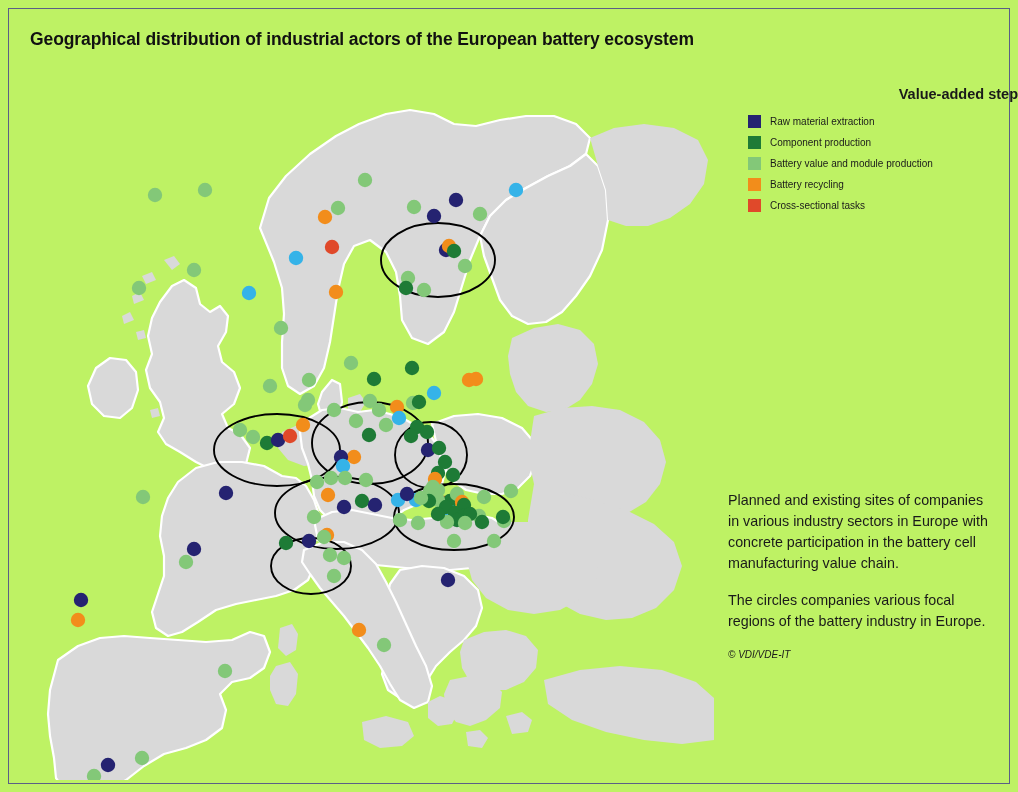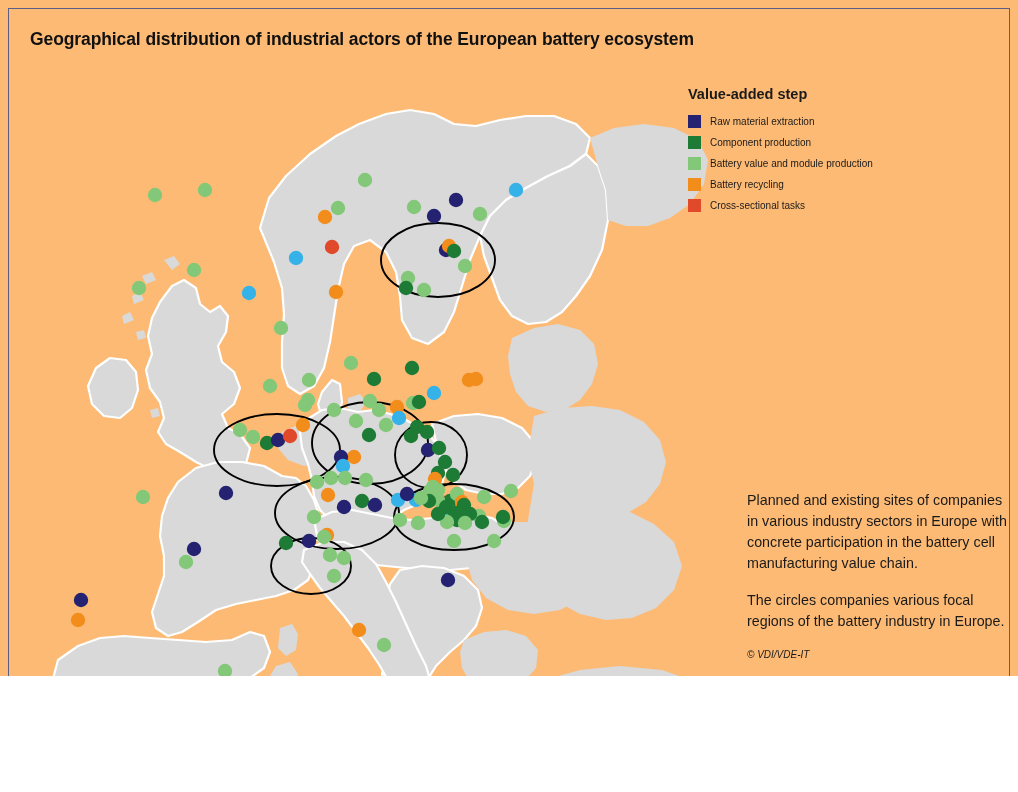--- a/index.html
+++ b/index.html
@@ -1,27 +1,27 @@
 <!DOCTYPE html>
 <html><head>
 <meta charset="utf-8">
 <style>
   html,body{margin:0;padding:0;background:#fff;}
   body{font-family:"Liberation Sans",sans-serif;}
-  #page{position:relative;width:1018px;height:676px;background:#fdba74;box-sizing:border-box;overflow:hidden;}
+  #page{position:relative;width:1018px;height:792px;background:#bef264;box-sizing:border-box;overflow:hidden;}
   #frame{position:absolute;left:8px;top:8px;width:1002px;height:776px;border:1.5px solid #5b5f86;box-sizing:border-box;}
   #title{position:absolute;left:30px;top:29px;font-size:17.5px;font-weight:bold;color:#111111;letter-spacing:-0.1px;white-space:nowrap;}
   #map-area{position:absolute;left:14px;top:80px;width:700px;height:700px;}
   #map-svg{display:block;width:700px;height:700px;}
-  #legend{position:absolute;left:688px;top:86px;width:270px;}
+  #legend{position:absolute;left:748px;top:86px;width:270px;text-align:right;}
   #legend-title{font-size:14.5px;font-weight:bold;color:#1a1a1a;margin-bottom:10px;}
   .legend-row{display:flex;align-items:center;margin-bottom:2px;height:19px;}
   .legend-sw{width:13px;height:13px;flex:0 0 13px;margin-right:9px;}
   .legend-lb{font-size:10px;color:#1a1a1a;white-space:nowrap;}
-  #notes{position:absolute;left:728px;top:490px;width:265px;font-size:14.3px;color:#1a1a1a;line-height:1.47;margin-left:19px;}
+  #notes{position:absolute;left:728px;top:490px;width:265px;font-size:14.3px;color:#1a1a1a;line-height:1.47;}
   #notes p{margin:0 0 16px 0;}
   #copyright{font-style:italic;font-size:10px;color:#1a1a1a;}
   .dot{stroke:none;}
   .focus-circle{fill:none;stroke:#000000;stroke-width:1.9;}
   .land{fill:#d9d9d9;stroke:#ffffff;stroke-width:2.2;stroke-linejoin:round;}
   .landnb{fill:#d9d9d9;stroke:none;}
 </style>
 </head>
 <body>
 

